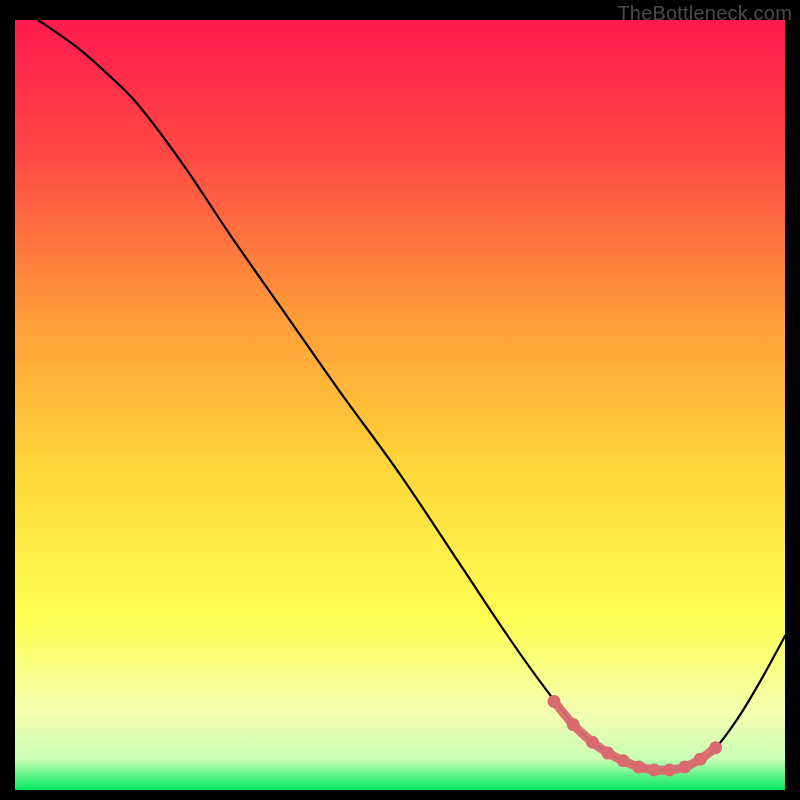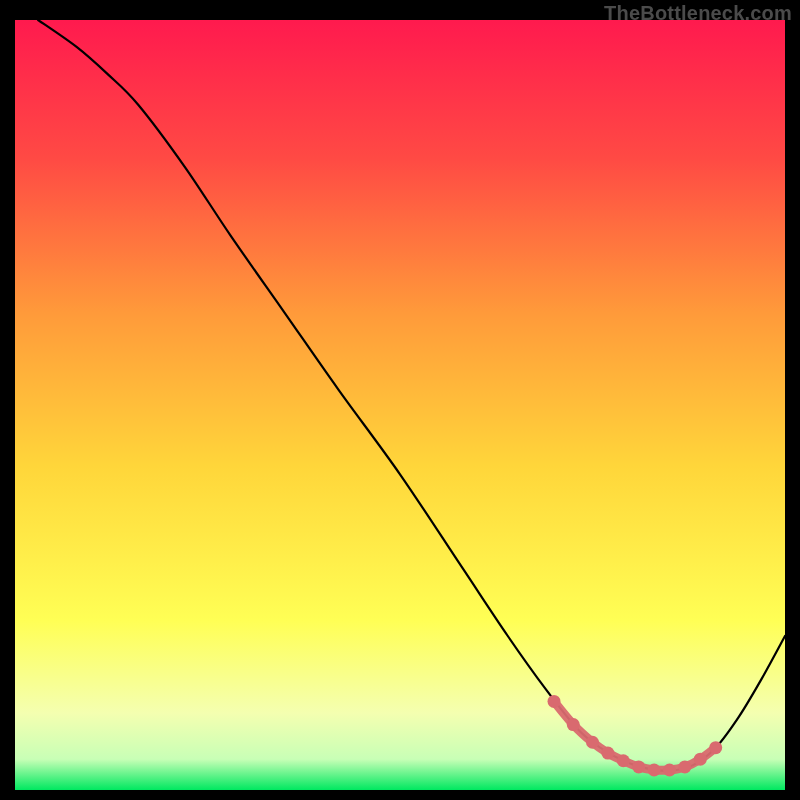--- a/index.html
+++ b/index.html
@@ -25,21 +25,21 @@
     top: 0;
     width: 770px;
     height: 770px;
   }
   .watermark {
     position: absolute;
     top: 2px;
     right: 8px;
     color: #4b4b4b;
     font-size: 20px;
-    font-weight: 700;
+    font-weight: 400;
     letter-spacing: 0.2px;
   }
 </style>
 </head>
 <body>
 
 <div class="watermark">TheBottleneck.com</div>
 
 <div class="frame">
   <svg class="plot" viewBox="0 0 770 770" preserveAspectRatio="none">

